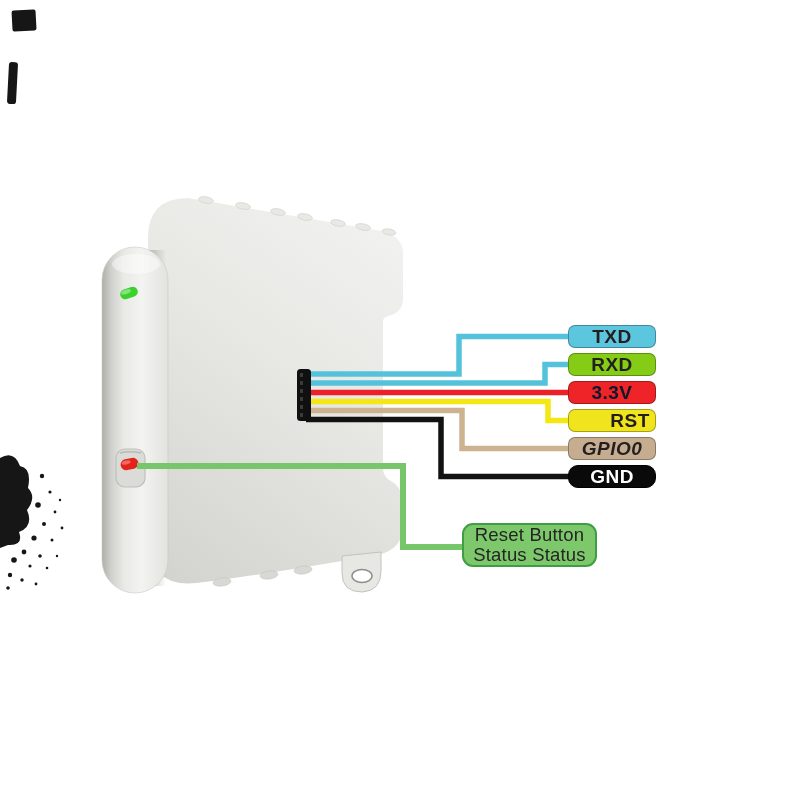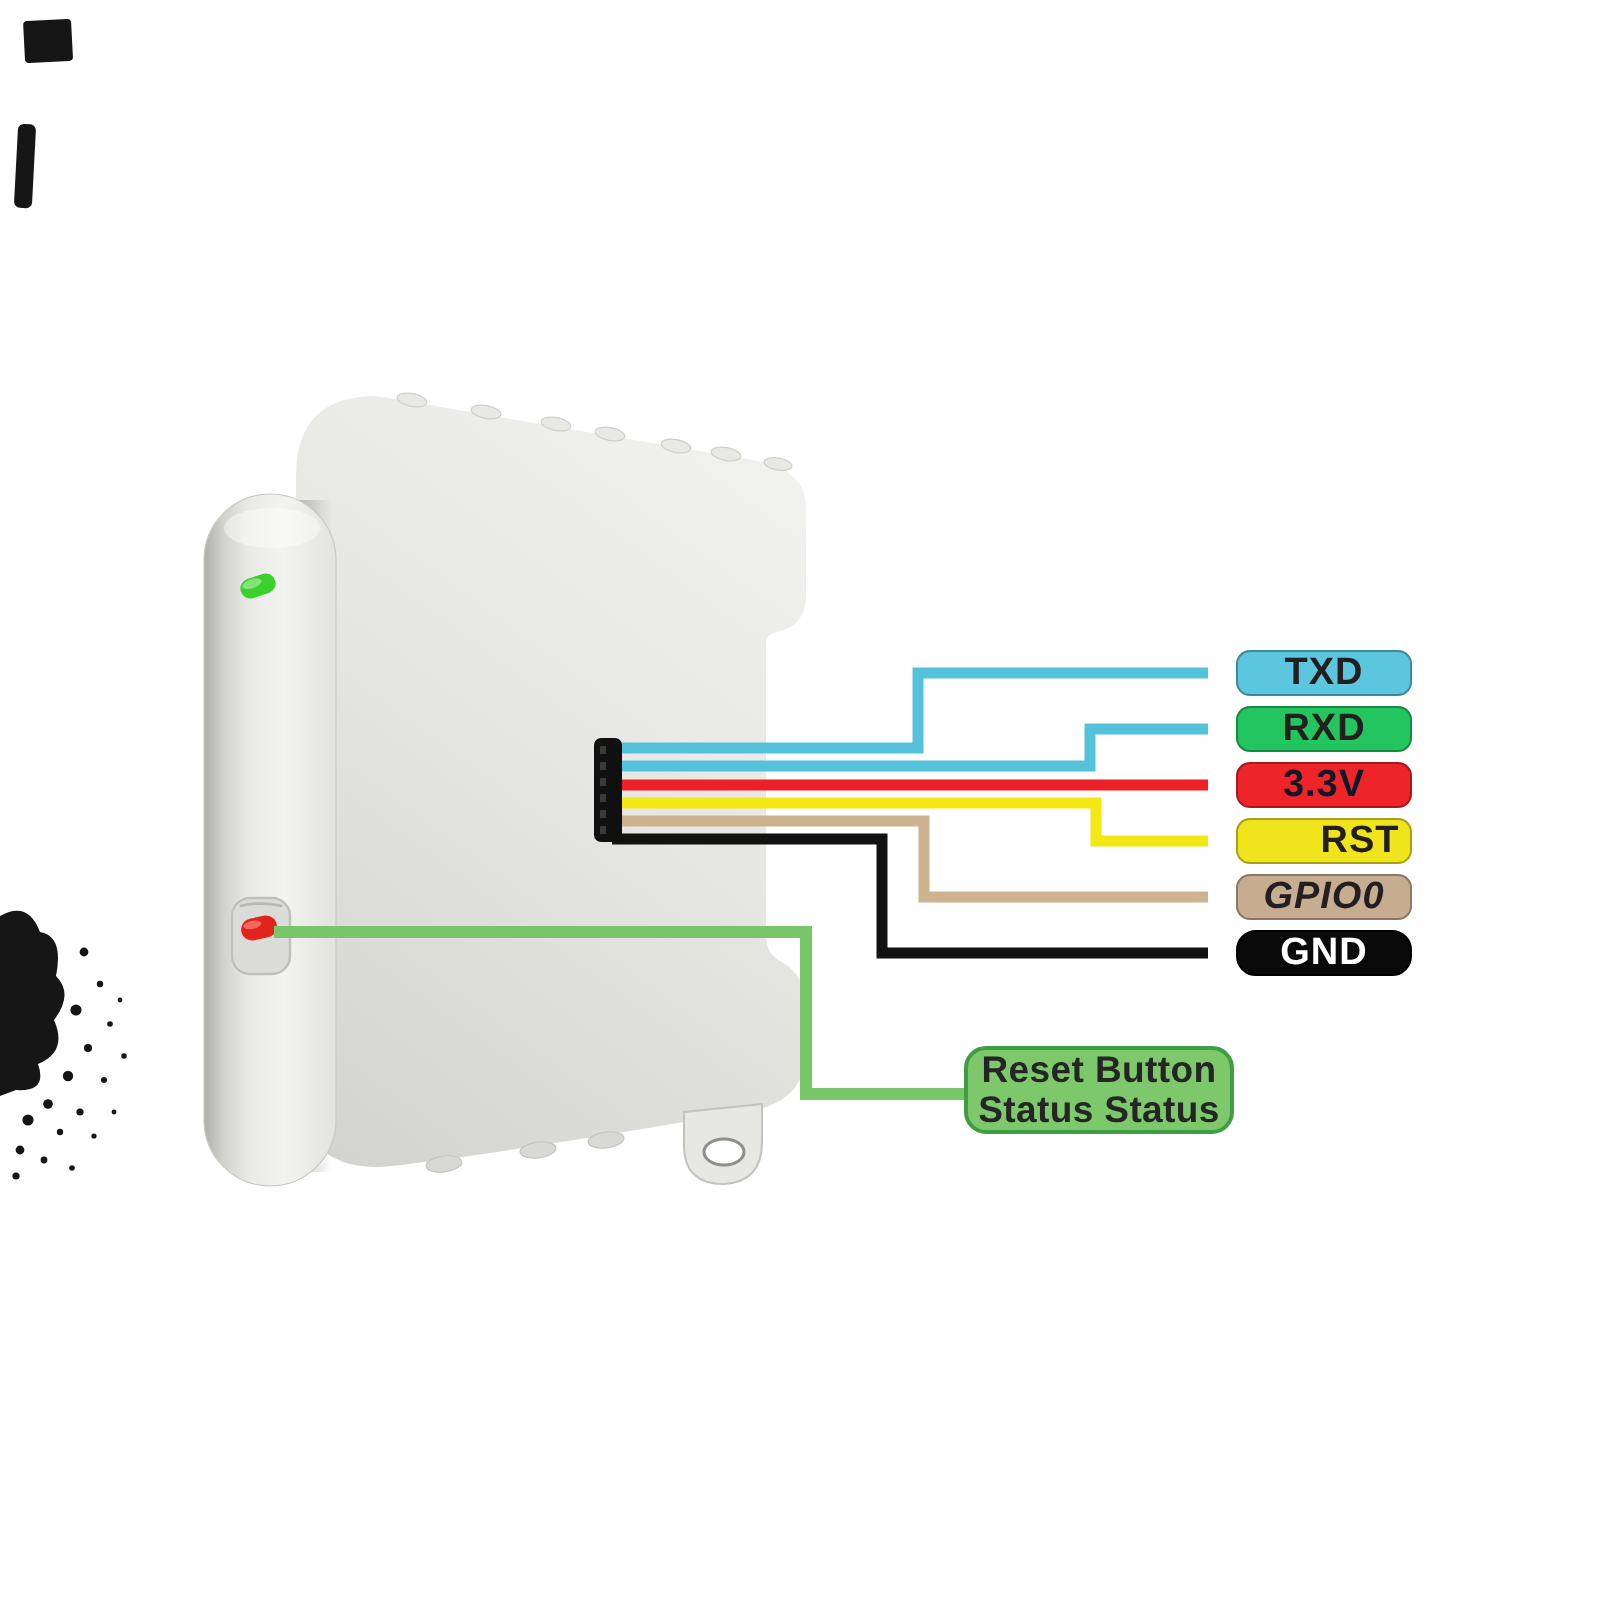--- a/index.html
+++ b/index.html
@@ -2,32 +2,32 @@
 <html><head>
 <meta charset="utf-8">
 <style>
   html,body{margin:0;padding:0;background:#ffffff;}
   .canvas{
     position:relative;width:800px;height:800px;background:#ffffff;
     overflow:hidden;font-family:"Liberation Sans",sans-serif;
   }
   .layer{position:absolute;left:0;top:0;}
   .pin-label{
-    position:absolute;left:618px;width:88px;height:23px;
+    position:absolute;left:568px;width:88px;height:23px;
     border-radius:7px;border:1.5px solid rgba(0,0,0,0.30);
     box-sizing:border-box;display:flex;align-items:center;justify-content:center;
     font-weight:700;font-size:19px;letter-spacing:0.5px;color:#231F20;
   }
   .pin-0{top:325px;} .pin-1{top:353px;} .pin-2{top:381px;}
   .pin-3{top:409px;} .pin-4{top:437px;} .pin-5{top:465px;border-color:#000;}
   .callout{
-    position:absolute;left:482px;top:523px;width:135px;height:44px;
+    position:absolute;left:462px;top:523px;width:135px;height:44px;
     border-radius:11px;border:2.5px solid #3E9E44;box-sizing:border-box;
     display:flex;flex-direction:column;align-items:center;justify-content:center;
-    font-weight:700;font-size:18.5px;line-height:20px;color:#252525;letter-spacing:0.2px;
+    font-weight:400;font-size:18.5px;line-height:20px;color:#252525;letter-spacing:0.2px;
   }
 </style>
 </head>
 <body>
 
 <div class="canvas">
 
   <svg class="layer" width="800" height="800" viewBox="0 0 800 800">
     <defs>
       <linearGradient id="bodyGrad" x1="420" y1="210" x2="150" y2="580" gradientUnits="userSpaceOnUse">
@@ -145,21 +145,21 @@
       <circle cx="36" cy="584" r="1.4"></circle>
         <circle cx="8" cy="588" r="1.8"></circle>
       <circle cx="60" cy="500" r="1.2"></circle>
         <circle cx="62" cy="528" r="1.4"></circle>
       <circle cx="57" cy="556" r="1.2"></circle>
         <circle cx="18" cy="470" r="1.5"></circle>
     </g>
   </svg>
 
   <div class="pin-label pin-0" style="background-color: rgb(91, 198, 221); color: rgb(35, 31, 32);">TXD</div>
-  <div class="pin-label pin-1" style="background-color: #22c55e; color: rgb(35, 31, 32);">RXD</div>
+  <div class="pin-label pin-1" style="background-color: #84cc16; color: rgb(35, 31, 32);">RXD</div>
   <div class="pin-label pin-2" style="background-color: rgb(238, 36, 40); color: #0f172a;">3.3V</div>
   <div class="pin-label pin-3" style="background-color: rgb(240, 229, 29); color: rgb(35, 31, 32); padding-left: 36px;">RST</div>
   <div class="pin-label pin-4" style="background-color: rgb(198, 173, 144); color: rgb(35, 31, 32); font-style: italic;">GPIO0</div>
   <div class="pin-label pin-5" style="background-color: rgb(10, 10, 10); color: rgb(255, 255, 255); border-radius: 10px;">GND</div>
 
   <div class="callout" style="background-color: rgb(124, 200, 107); border-color: rgb(62, 158, 68);">
     <span>Reset Button</span>
     <span>Status Status</span>
   </div>
 

